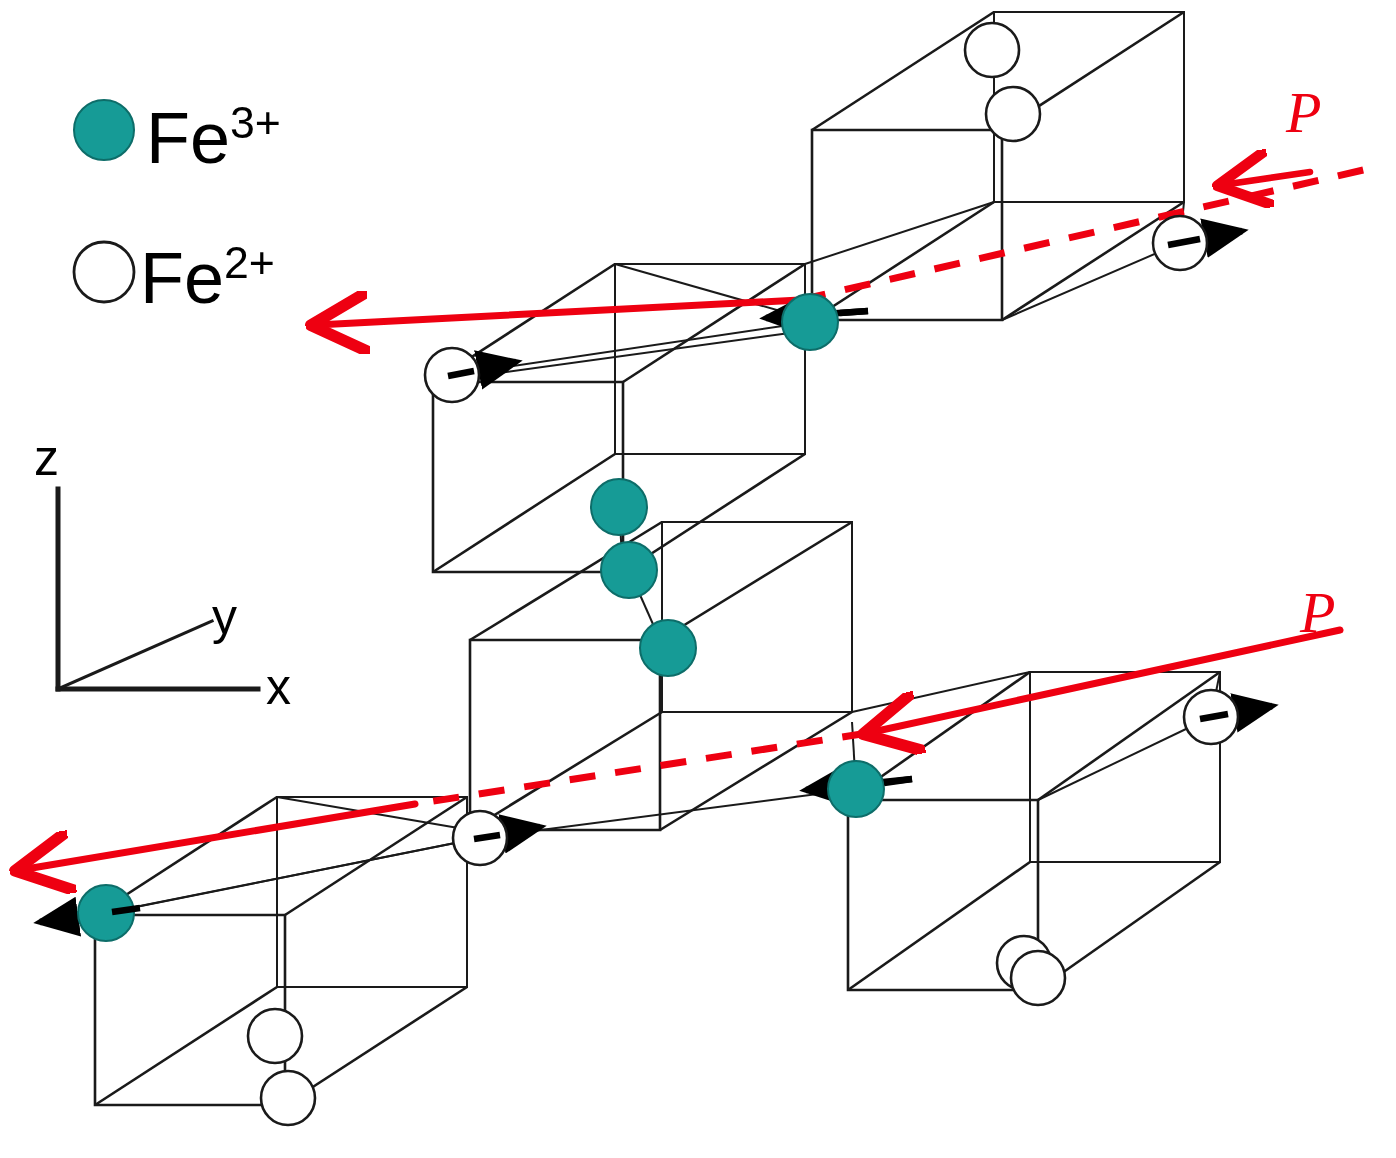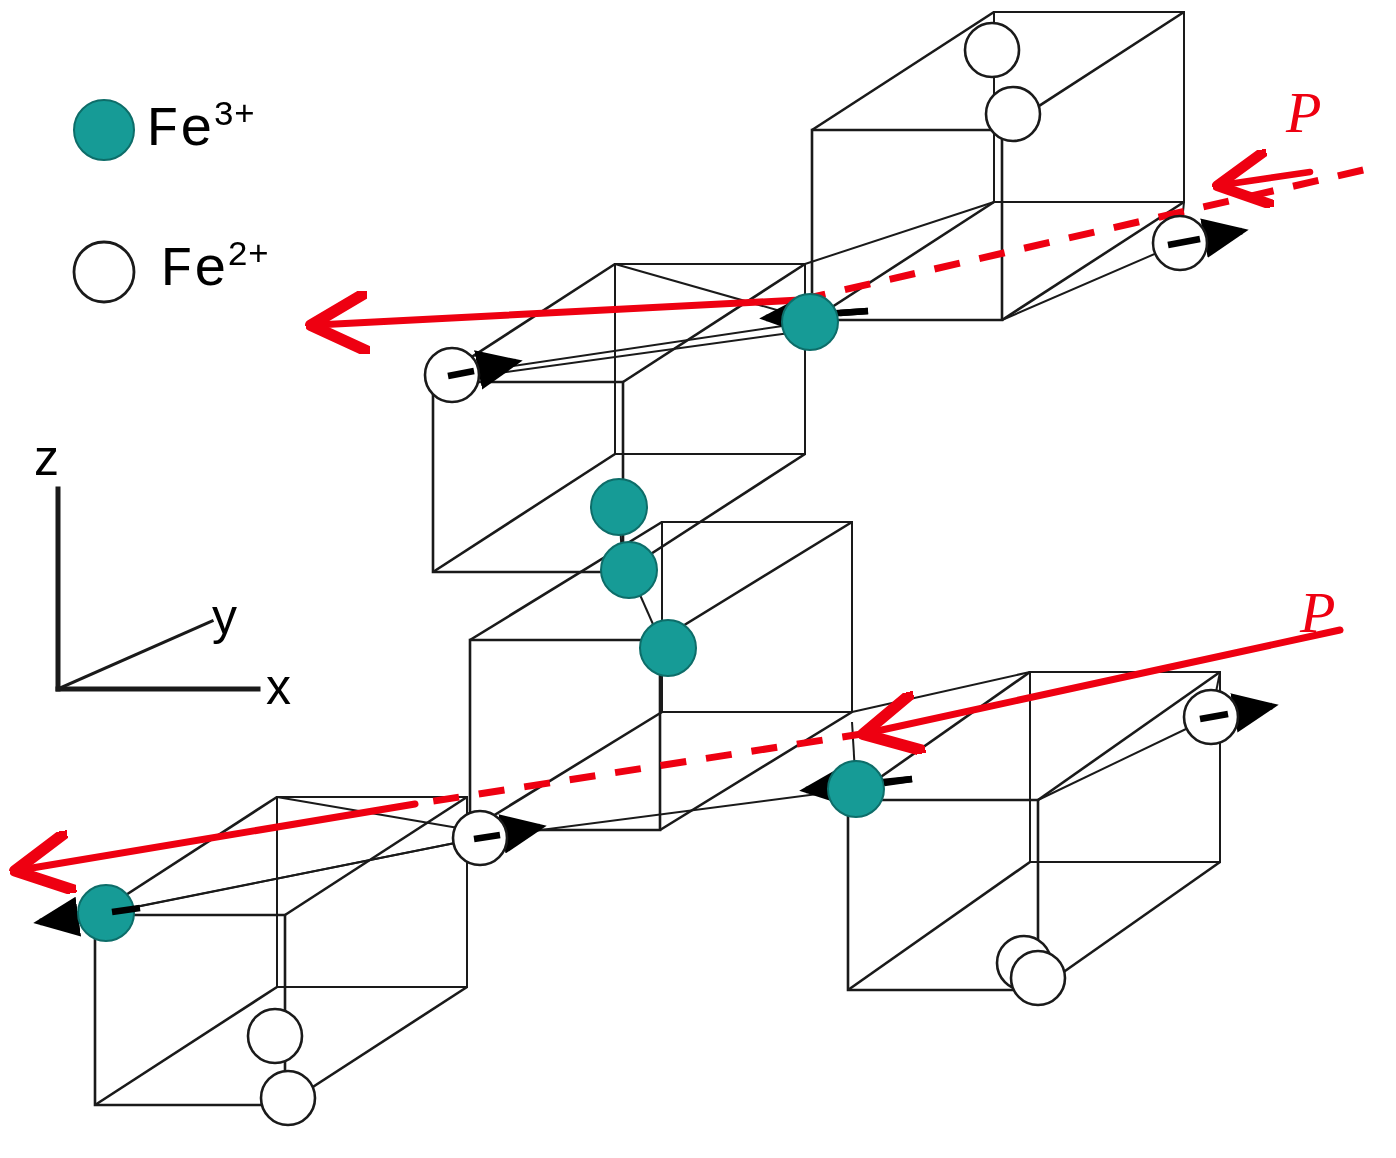--- a/index.html
+++ b/index.html
@@ -17,33 +17,33 @@
   }
   #figure {
     position: absolute;
     left: 0;
     top: 0;
     width: 1396px;
     height: 1158px;
   }
   .legend-label {
     position: absolute;
-    font-family: Liberation Mono, monospace;
-    font-size: 56px;
+    font-family: Liberation Sans, sans-serif;
+    font-size: 72px;
     color: #000000;
     white-space: nowrap;
     line-height: 1;
   }
   .legend-label sup {
     font-size: 0.62em;
     vertical-align: super;
     line-height: 0;
   }
   #legend-fe3-label { left: 146px; top: 102px; }
-  #legend-fe2-label { left: 160px; top: 242px; }
+  #legend-fe2-label { left: 140px; top: 242px; }
   .axis-label {
     position: absolute;
     font-family: "Liberation Sans", sans-serif;
     font-size: 50px;
     color: #000000;
     line-height: 1;
   }
   #axis-label-z { left: 34px; top: 433px; }
   #axis-label-y { left: 212px; top: 592px; }
   #axis-label-x { left: 266px; top: 662px; }

